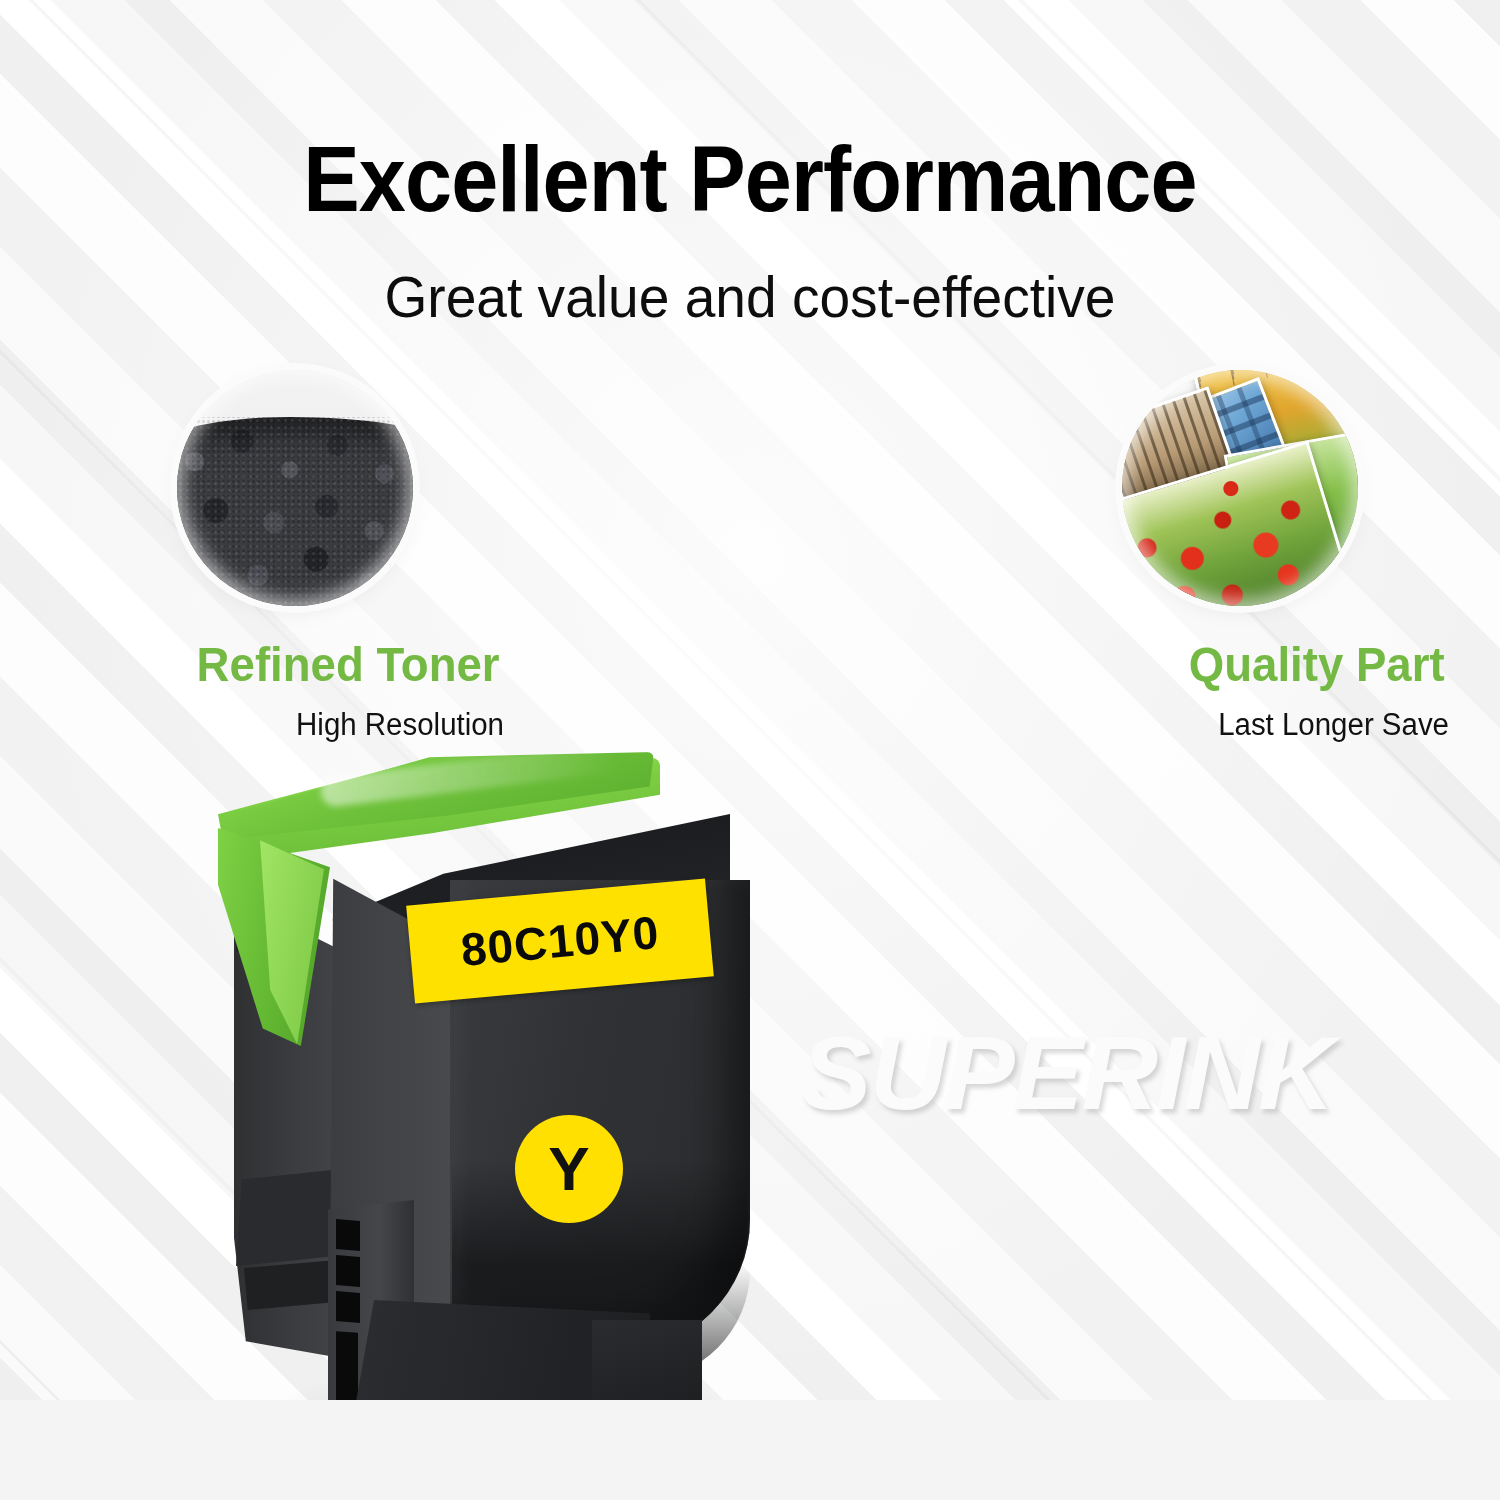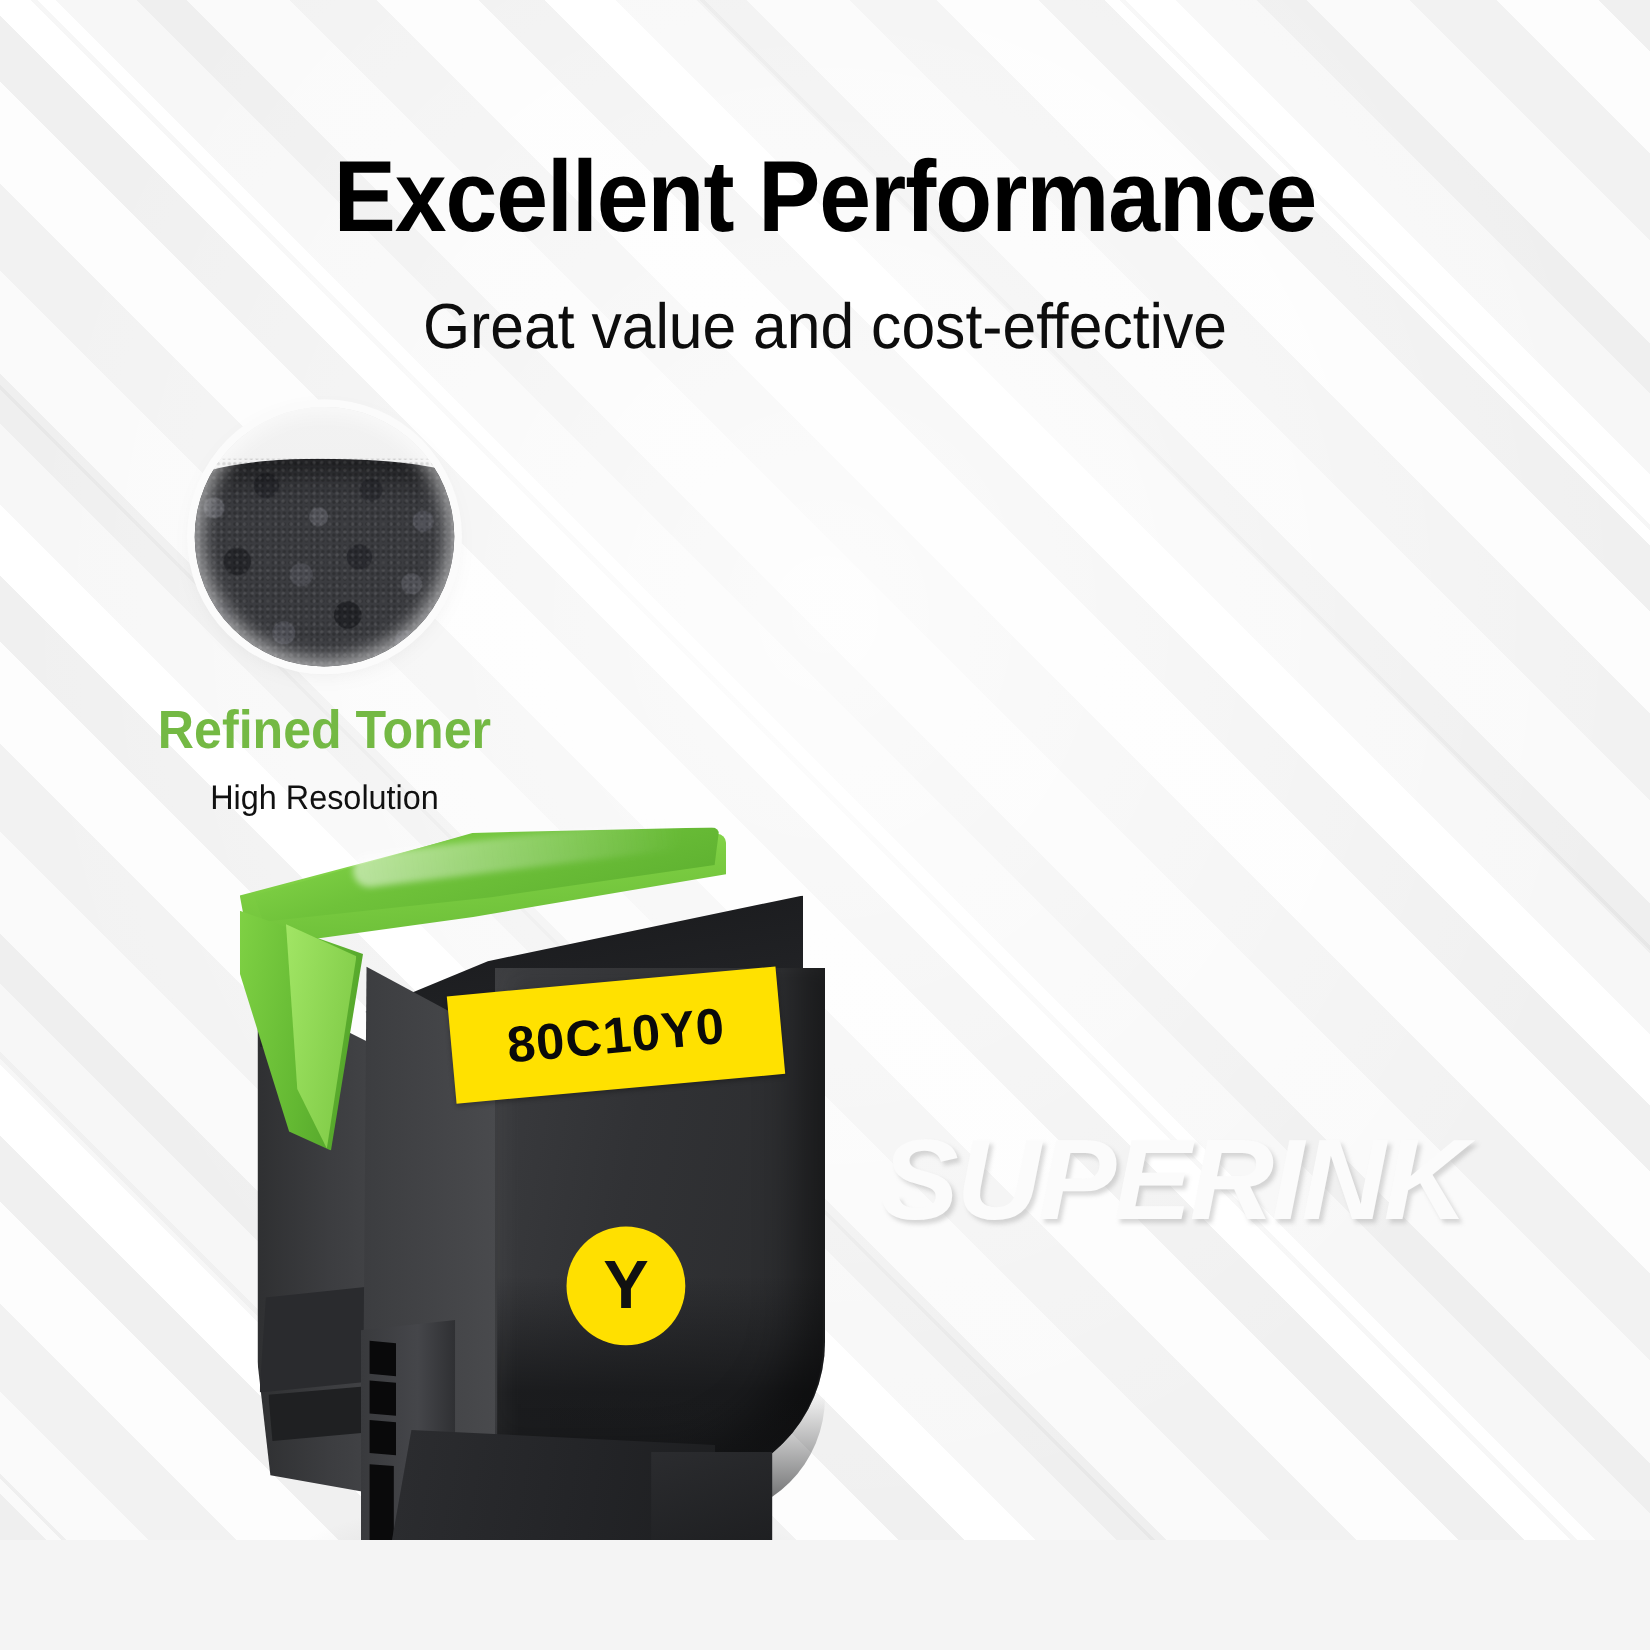--- a/index.html
+++ b/index.html
@@ -47,21 +47,21 @@
   }
   .subhead{
     position:absolute;left:0;right:0;top:268px;text-align:center;
     font-size:58px;font-weight:normal;color:#0d0d0d;
     transform:scaleX(.95);
     line-height:1;
   }
 
   
   .features{position:absolute;left:0;top:370px;width:1500px;height:400px;}
-  .feat{position:absolute;top:0;width:440px;text-align:center;}
+  .feat{position:absolute;top:0;width:440px;text-align:right;}
   .feat-1{left:75px;}
   .feat-2{left:545px;}
   .feat-3{left:1020px;}
 
   .circle-wrap{
     position:relative;width:236px;height:236px;margin:0 auto;
     border-radius:50%;overflow:hidden;
     box-shadow:0 0 0 7px #fbfbfb, 0 6px 18px rgba(120,120,120,.13);
   }
   .circle-wrap::after{
@@ -385,20 +385,33 @@
           <div class="powder">
             <div class="powder-grain"></div>
           </div>
         </div>
       </div>
       <div class="feat-title">Refined Toner</div>
       <div class="feat-sub">High Resolution</div>
     </div>
 
 
+    <div class="feat feat-3">
+      <div class="circle-wrap">
+        <div class="img-photos">
+          <div class="ph ph-autumn"></div>
+          <div class="ph ph-blue"></div>
+          <div class="ph ph-sepia"></div>
+          <div class="ph ph-green"></div>
+          <div class="ph ph-poppy"></div>
+        </div>
+      </div>
+      <div class="feat-title">Quality Part</div>
+      <div class="feat-sub">Last Longer Save</div>
+    </div>
 
   </div>
 
   <div class="watermark">SUPERINK</div>
 
   <div class="cart">
     <div class="cart-shadow"></div>
 
     <div class="side-panel"></div>
     <div class="side-tab-a"></div>

